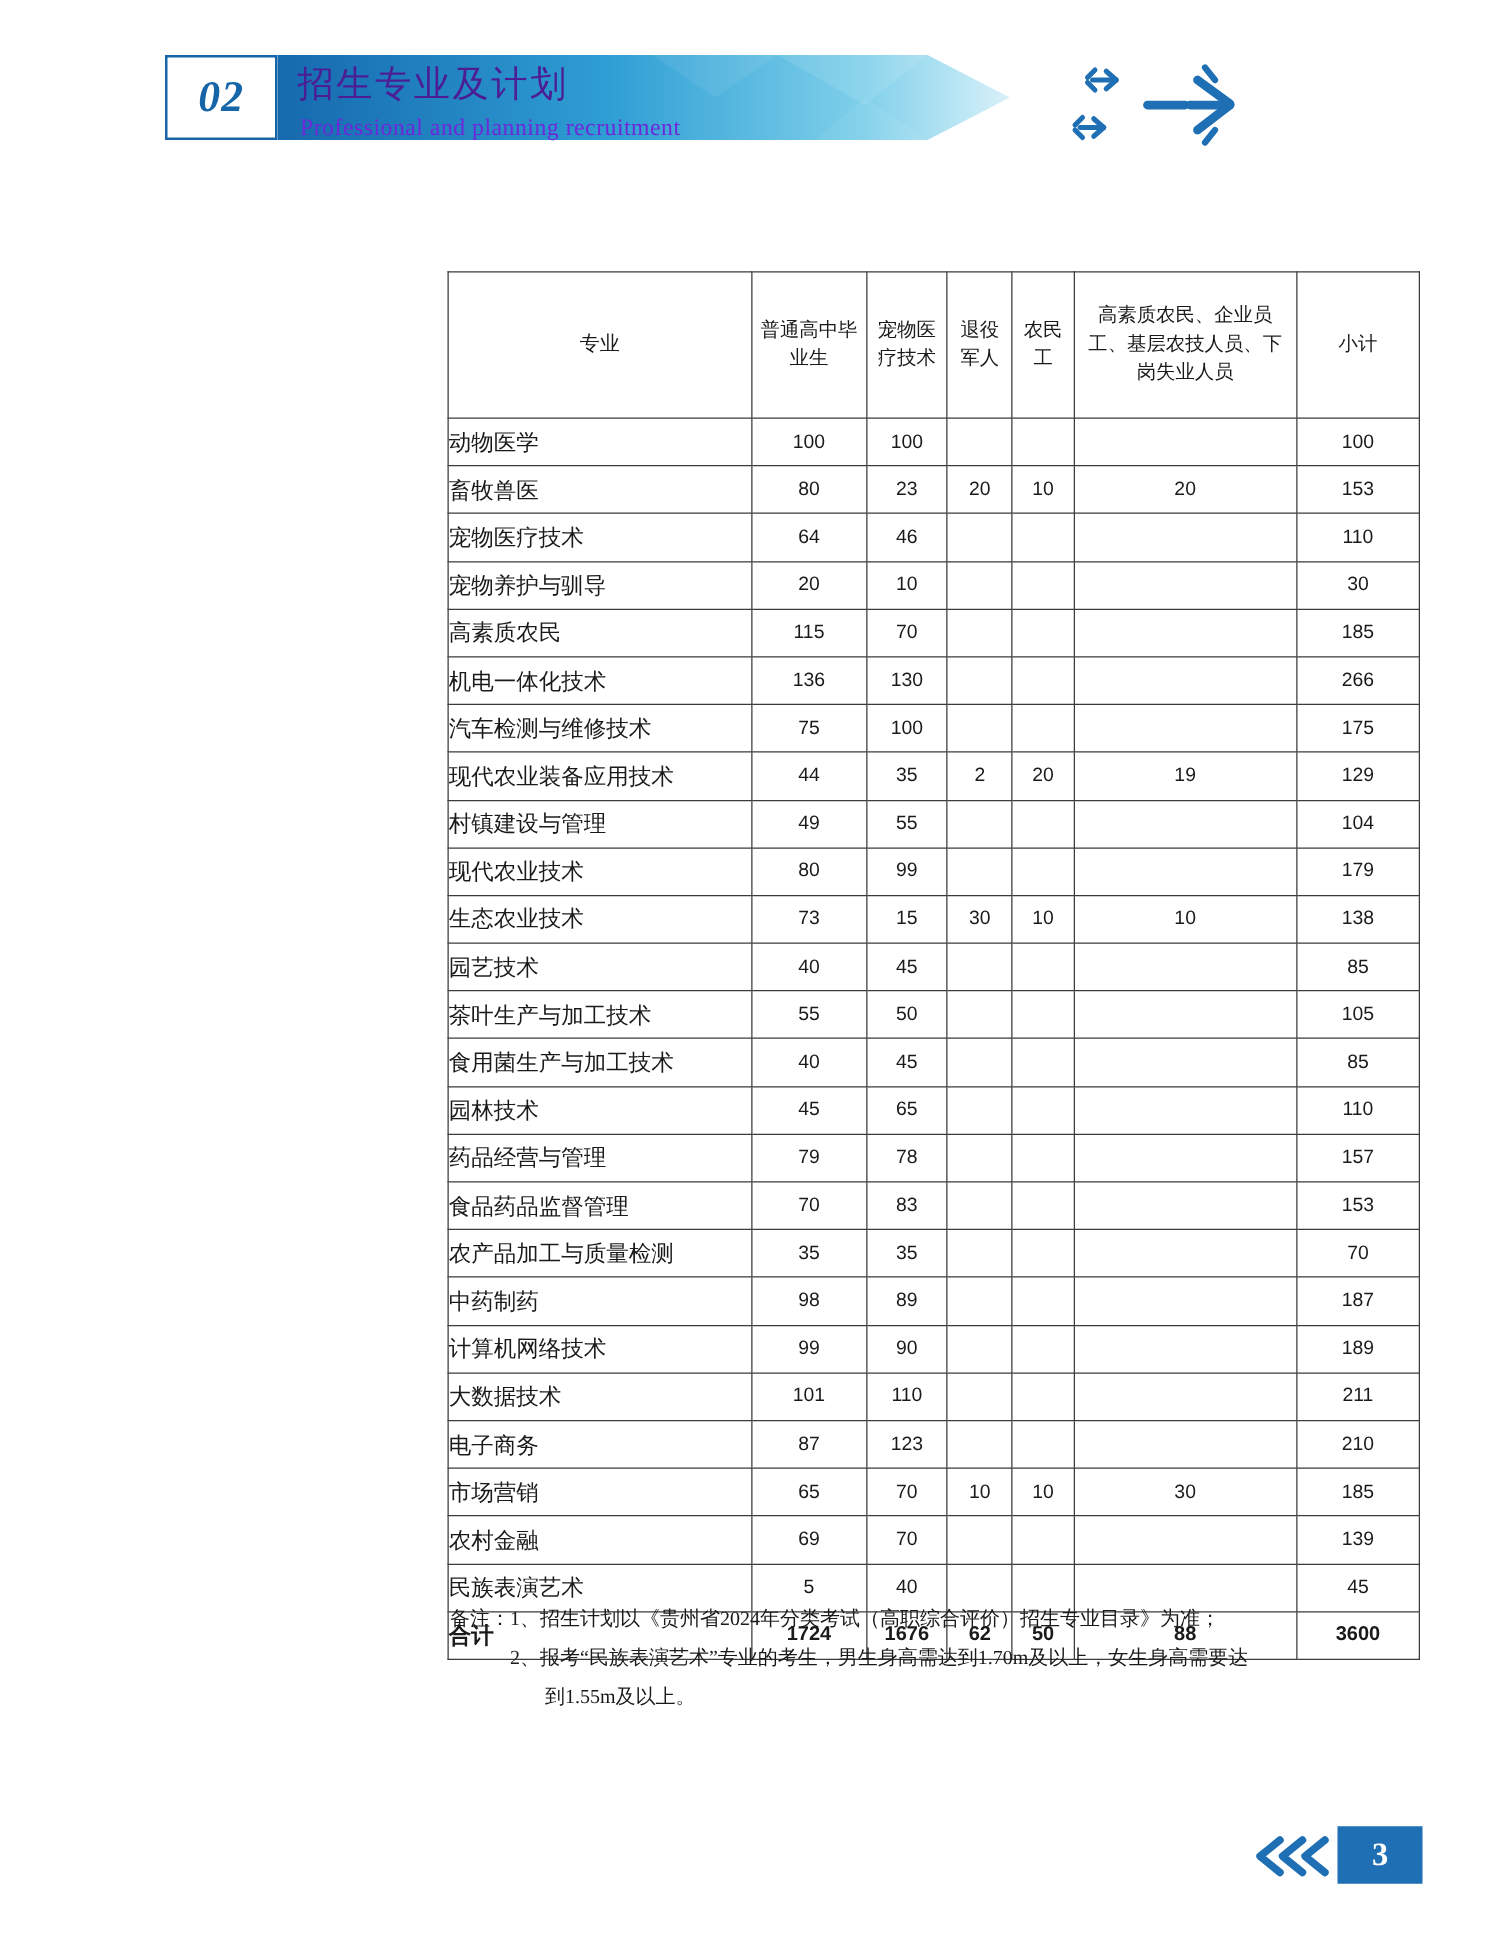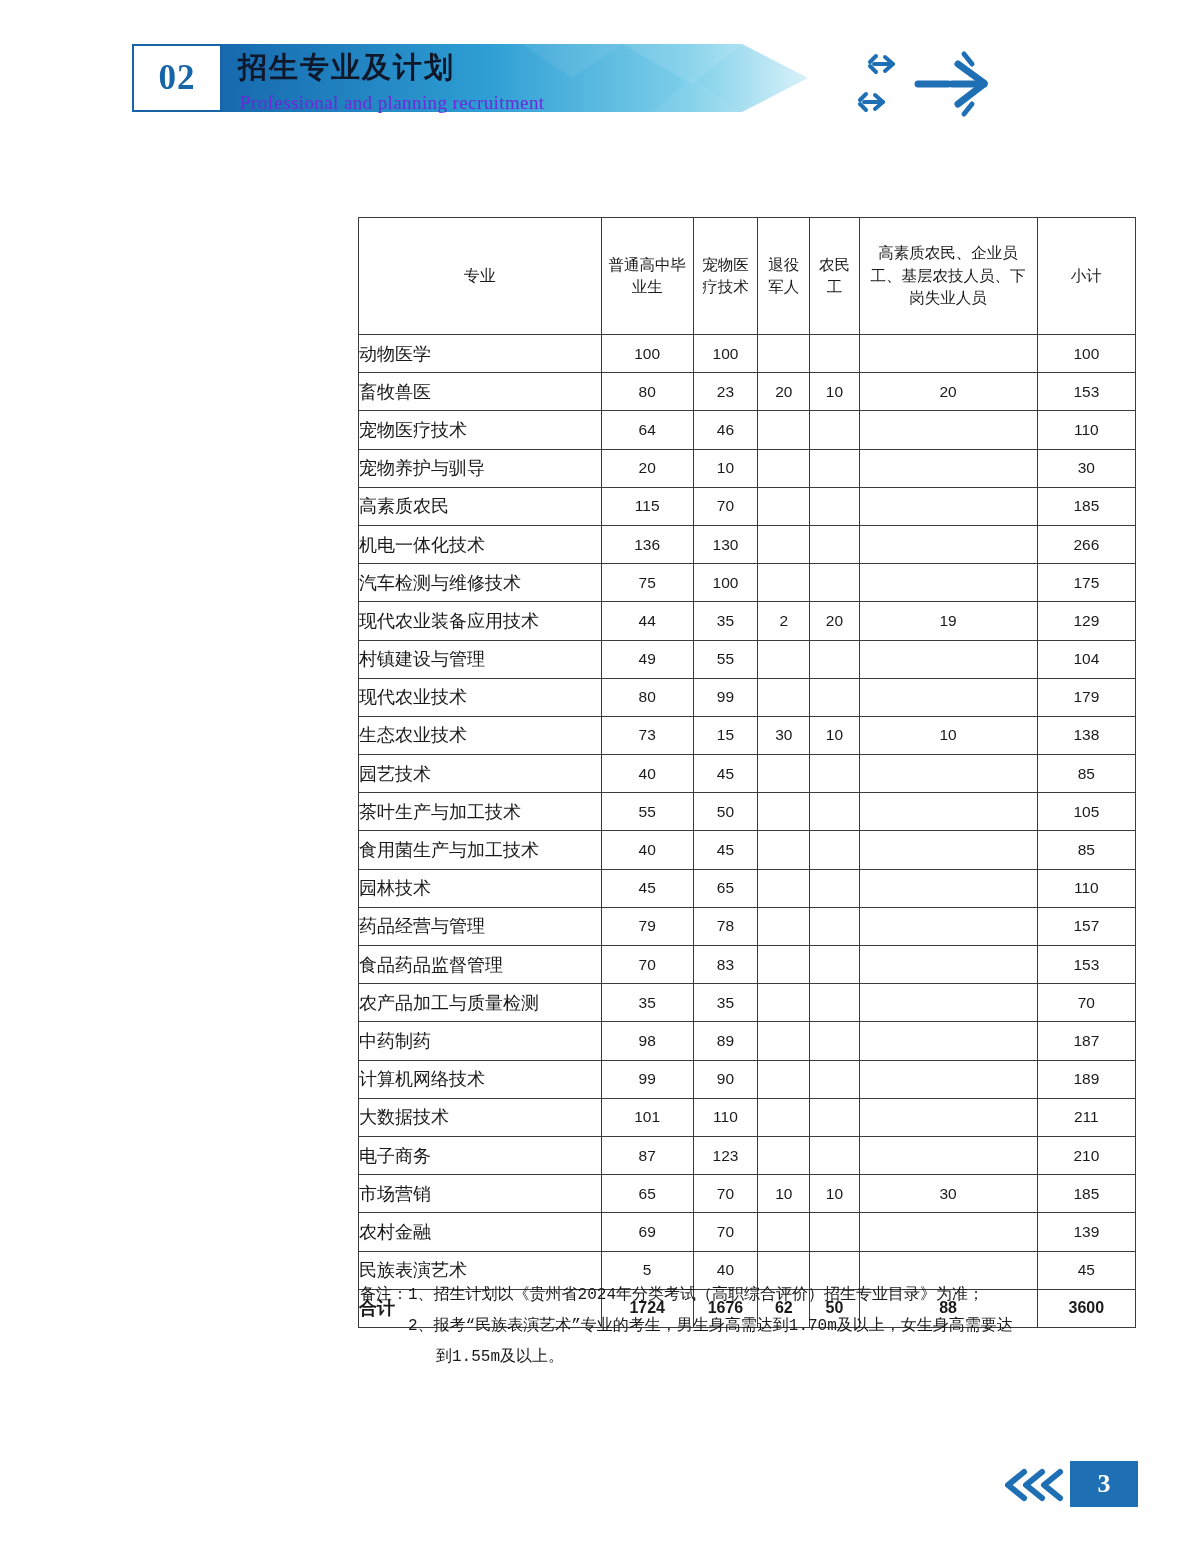--- a/index.html
+++ b/index.html
@@ -33,39 +33,40 @@
     border: 2px solid #1565a8;
     box-sizing: border-box;
     display: flex;
     align-items: center;
     justify-content: center;
   }
   .header-num {
     font-family: "Liberation Serif", serif;
     font-size: 35px;
     font-weight: bold;
+    font-style: italic;
     color: #1565a8;
     letter-spacing: 1px;
   }
   .header-banner {
     position: absolute;
     left: 222px;
     top: 22px;
     width: 590px;
     height: 68px;
   }
   .header-banner svg { display: block; }
   .header-title {
     position: absolute;
     left: 238px;
     top: 26px;
     font-family: "Liberation Serif", serif;
     font-size: 29px;
-    font-weight: bold;
-    color: #0f172a;
+    font-weight: normal;
+    color: #4c1d95;
     letter-spacing: 2px;
   }
   .header-subtitle {
     position: absolute;
     left: 240px;
     top: 70px;
     font-family: "Liberation Serif", serif;
     font-size: 19px;
     color: #6d28d9;
     letter-spacing: 0.4px;
@@ -133,21 +134,21 @@
   col.c-farm  { width: 48px; }
   col.c-other { width: 174px; }
   col.c-sum   { width: 96px; }
 
   
   .notes {
     position: absolute;
     left: 360px;
     top: 1280px;
     width: 790px;
-    font-family: Liberation Mono, monospace;
+    font-family: Liberation Serif, serif;
     font-size: 16px;
     color: #1a1a1a;
     line-height: 1.95;
   }
   .note-line {
     display: block;
   }
   .note-line.indent {
     padding-left: 48px;
     text-indent: 0;

